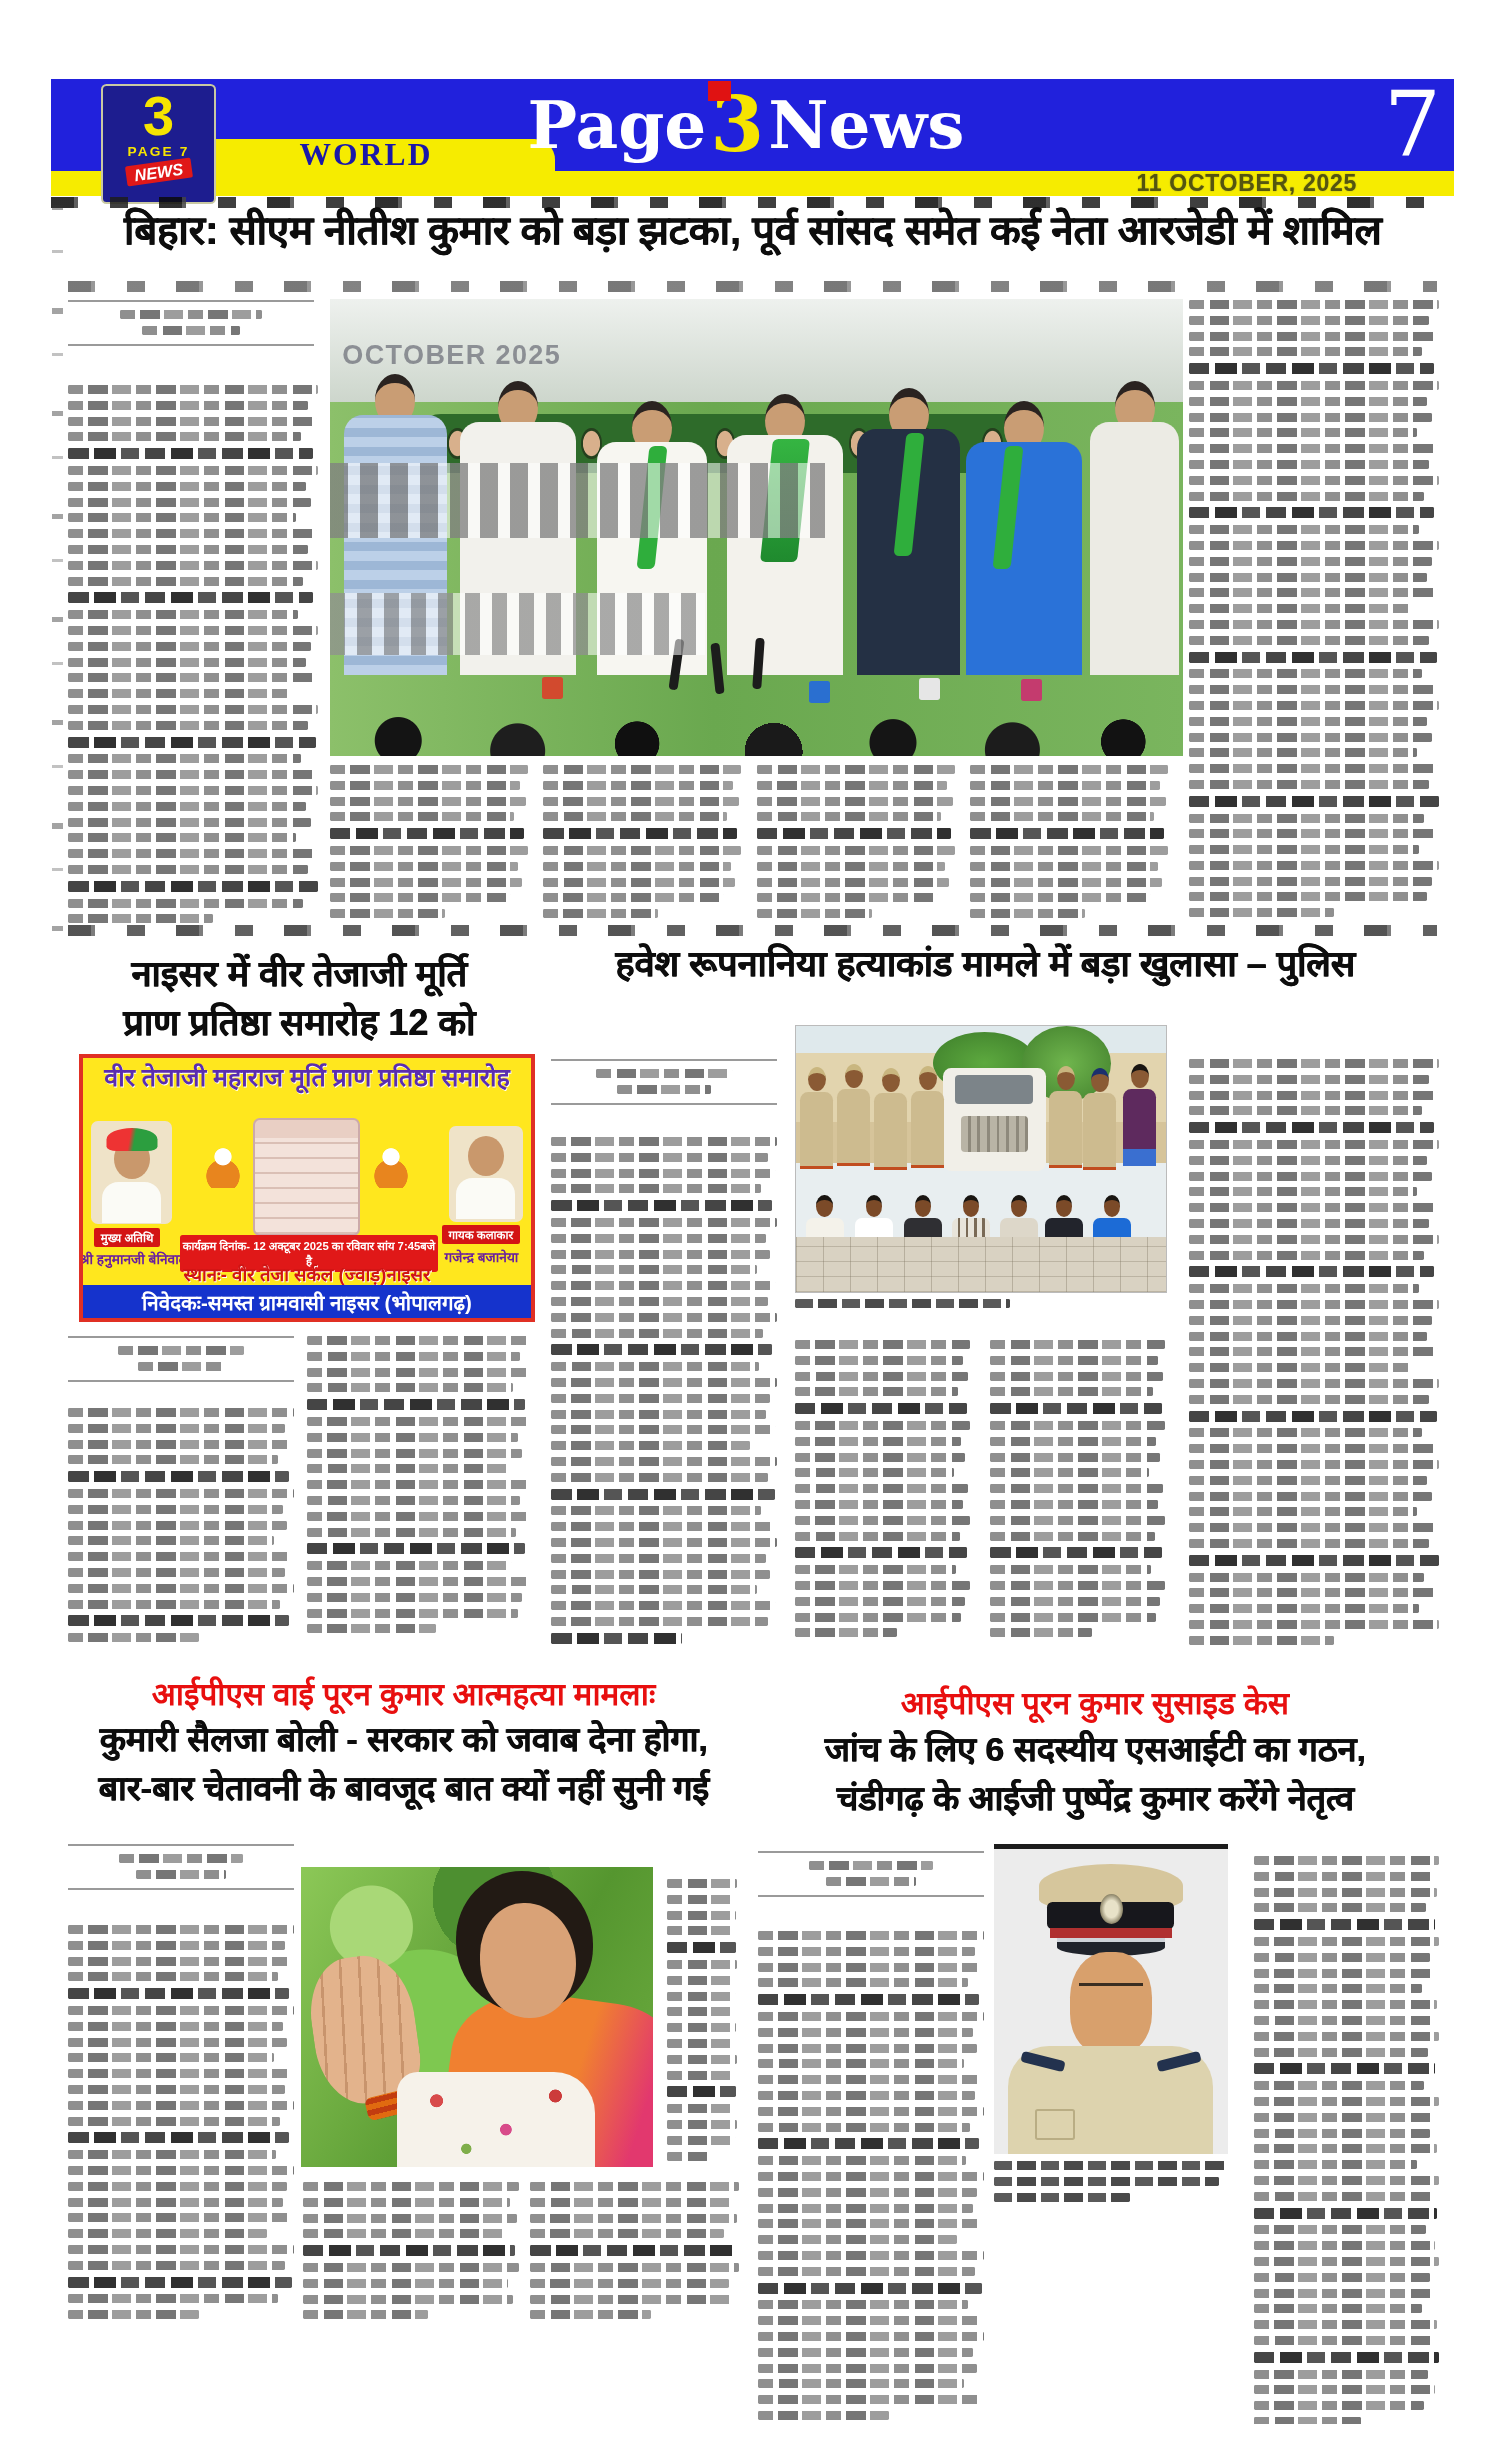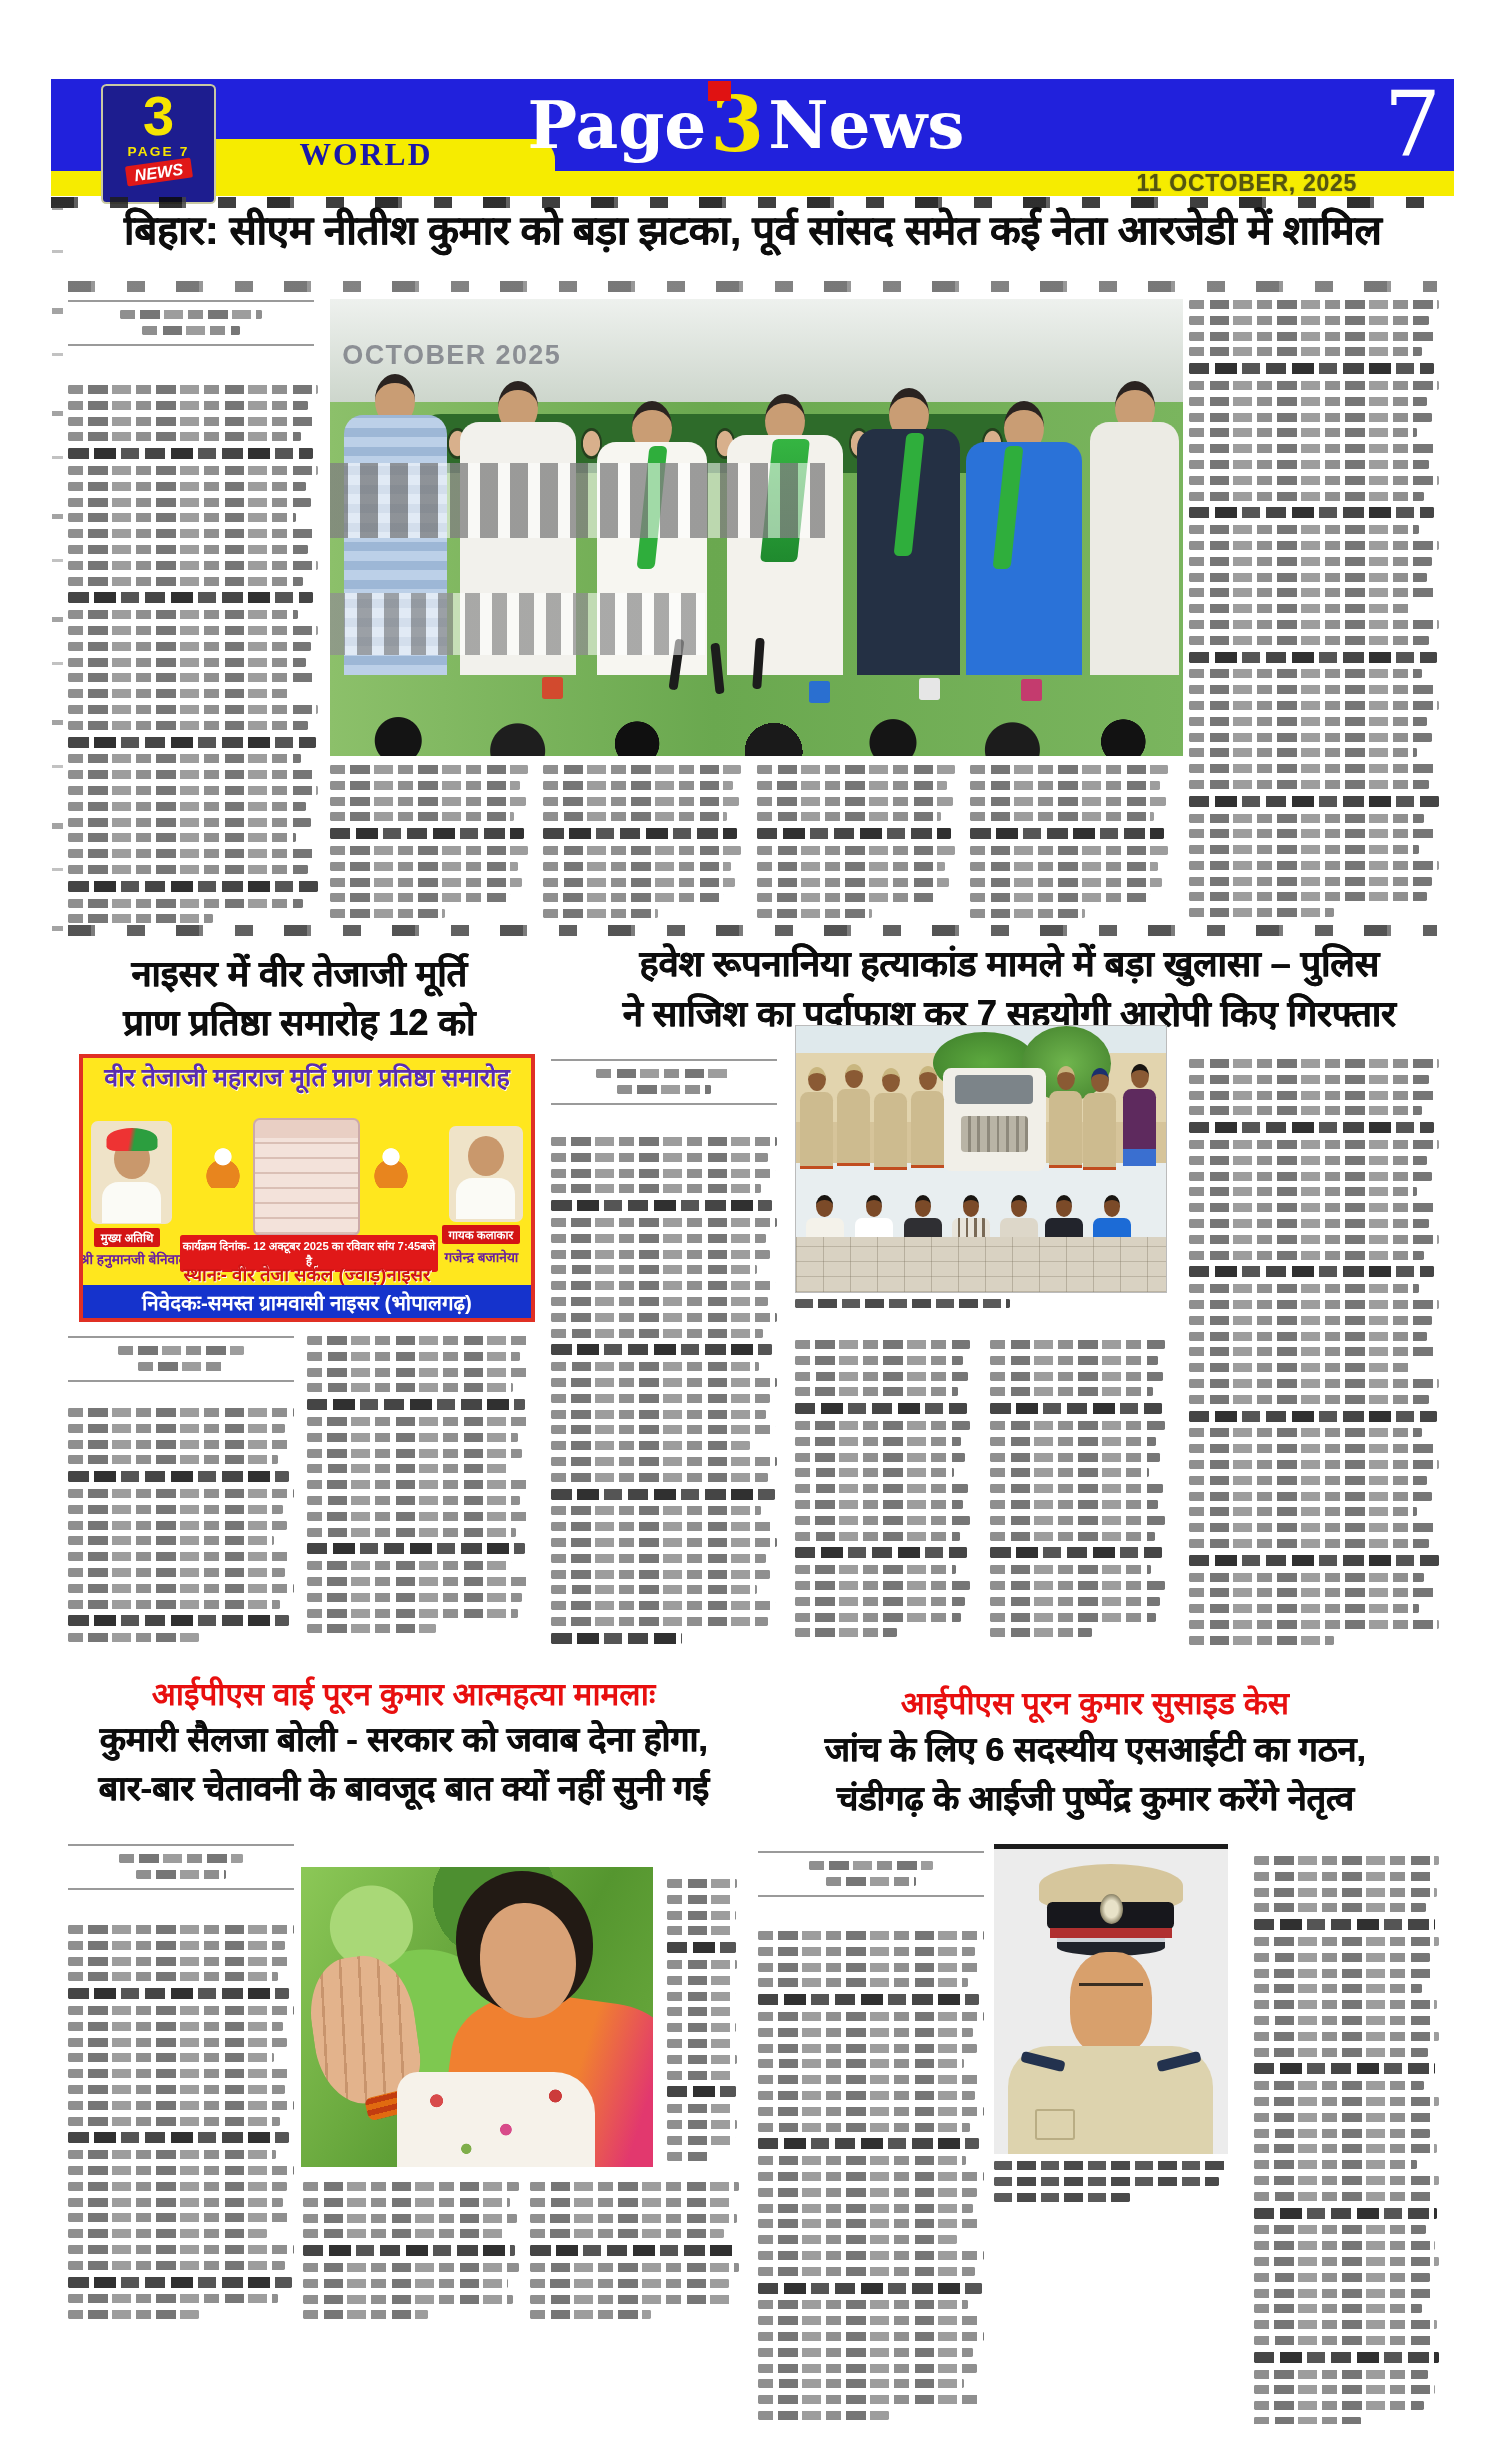--- a/index.html
+++ b/index.html
@@ -37,21 +37,21 @@
   
   .gband{height:11px;opacity:.85;background:repeating-linear-gradient(90deg,#0a0a0a 0 23px,#444 23px 27px,
          rgba(0,0,0,0) 27px 59px,#1d1d1d 59px 77px,rgba(0,0,0,0) 77px 108px);}
   .edge-ticks{left:52px;top:205px;width:11px;height:753px;opacity:.45;
       background:repeating-linear-gradient(180deg,#333 0 5.5px,rgba(0,0,0,0) 5.5px 45px,#777 45px 48px,rgba(0,0,0,0) 48px 103px);}
 
   
   .headline{font-weight:900;color:#0d0d0d;text-align:center;text-shadow:0.7px 0 #000;}
   .hl-top{left:68px;top:207px;width:1369px;font-size:40px;line-height:1.15;}
   .hl-mid-left{left:68px;top:950px;width:462px;font-size:36px;line-height:1.35;}
-  .hl-mid-right{left:564px;top:939px;width:890px;font-size:36px;line-height:1.4;}
+  .hl-mid-right{left:540px;top:939px;width:890px;font-size:36px;line-height:1.4;}
   .kicker{font-weight:900;color:#e80f0f;text-align:center;font-size:31.5px;}
   .hl-bot{font-size:34px;line-height:1.45;}
 
   
   .deg{overflow:hidden;}
   .tl{height:9px;margin-bottom:6.8px;border-radius:1.4px;
       background:repeating-linear-gradient(90deg,#8f8f8f 0 15px,rgba(0,0,0,0) 15px 20.5px,#767676 20.5px 40px,
       rgba(0,0,0,0) 40px 44px,#9d9d9d 44px 63px,rgba(0,0,0,0) 63px 68px);}
   .tl.d2{height:11px;background:repeating-linear-gradient(90deg,#454545 0 20.5px,rgba(0,0,0,0) 20.5px 26px,
       #303030 26px 48px,rgba(0,0,0,0) 48px 53px,#555 53px 71px,rgba(0,0,0,0) 71px 77px);}
@@ -461,21 +461,20 @@
       <div class="tl d2" style="width: 98%;"></div>
       <div class="tl" style="width: 92%;"></div>
       <div class="tl" style="width: 100%;"></div>
       <div class="tl" style="width: 97%;"></div>
       <div class="tl" style="width: 95%;"></div>
       <div class="tl" style="width: 58%;"></div>
     </div>
 
   <div class="abs headline hl-mid-right">
     <div>हवेश रूपनानिया हत्याकांड मामले में बड़ा खुलासा – पुलिस</div>
-    <div>ने साजिश का पर्दाफाश कर 7 सहयोगी आरोपी किए गिरफ्तार</div>
   </div>
 
   <div class="abs byline" style="left:551px;top:1059px;width:226px;">
     <div class="tl" style="width:60%;"></div>
     <div class="tl" style="width:42%;"></div>
   </div>
   <div class="abs deg" style="left:551px;top:1137px;width:226px;height:511px;">
       <div class="tl" style="width: 100%;"></div>
       <div class="tl" style="width: 96%;"></div>
       <div class="tl" style="width: 99%;"></div>

